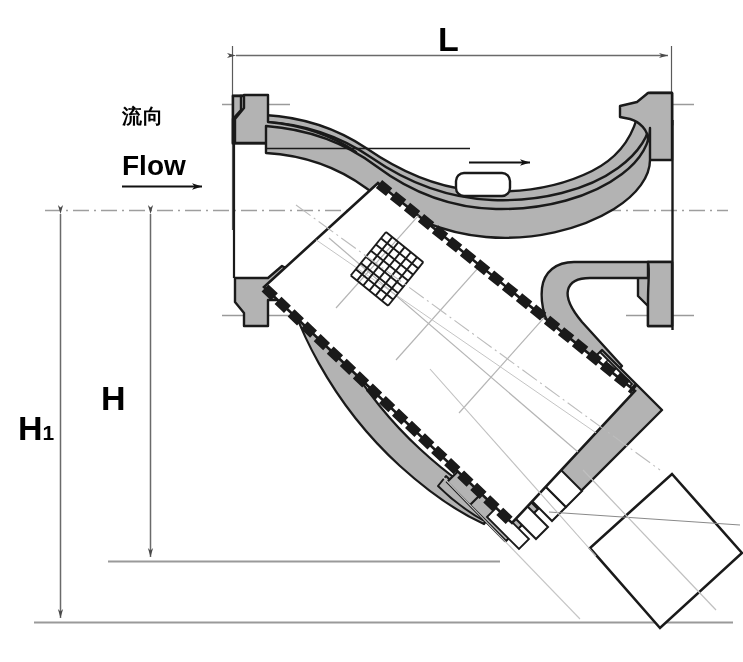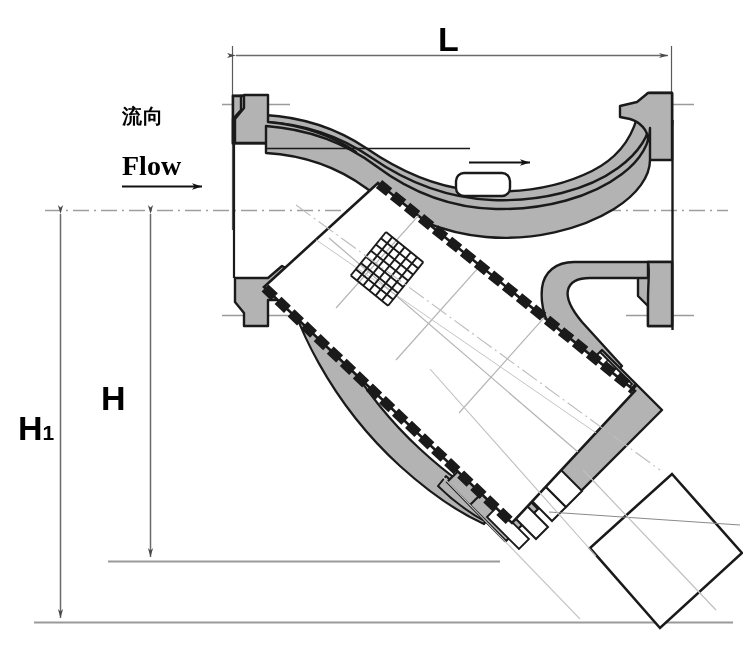--- a/index.html
+++ b/index.html
@@ -5,21 +5,21 @@
   html,body{margin:0;padding:0;background:#ffffff;}
   body{font-family:"Liberation Sans",sans-serif;}
   #stage{position:relative;width:743px;height:662px;background:#ffffff;overflow:hidden;}
   #dwg{position:absolute;left:0;top:0;width:743px;height:662px;}
   .lbl{position:absolute;font-weight:bold;color:#000;line-height:1;white-space:nowrap;}
   #lbl-L{left:438px;top:22px;font-size:34px;}
   #lbl-H{left:101px;top:381px;font-size:34px;}
   #lbl-H1{left:18px;top:411px;font-size:34px;}
   #lbl-H1 .sub{font-size:21px;vertical-align:baseline;}
   #lbl-cn{left:122px;top:106px;font-size:20px;letter-spacing:1px;}
-  #lbl-flow{left:122px;top:152px;font-size:28px;font-family:Liberation Serif, serif;}
+  #lbl-flow{left:122px;top:152px;font-size:28px;}
 </style>
 </head>
 <body>
 
 <div id="stage">
 
   <svg id="dwg" viewBox="0 0 743 662">
 
     <defs>
       <marker id="arrL" markerWidth="10" markerHeight="8" refX="9" refY="4" orient="auto" markerUnits="userSpaceOnUse">

